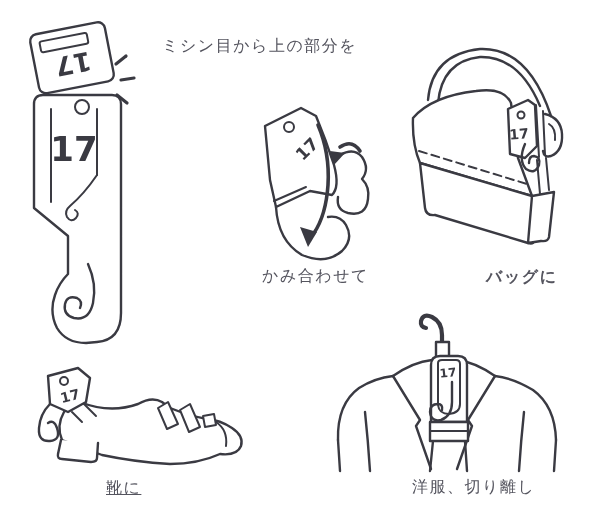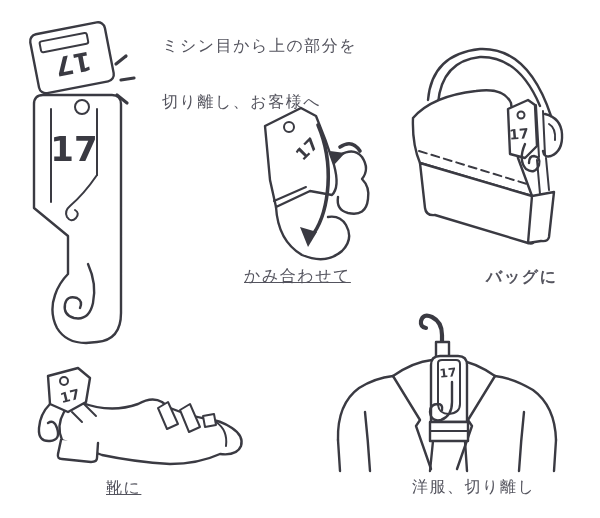--- a/index.html
+++ b/index.html
@@ -49,40 +49,40 @@
       <g class="line thin">
         <path d="M 33,97 L 33,190"></path>
         <path d="M 79,97 L 79,163"></path>
         <path d="M 79,163 Q 66,182 52,194 Q 46,199 49,205 Q 53,211 58,206 Q 62,201 57,198"></path>
       </g>
       <circle class="fillw thin" cx="64" cy="95" r="7"></circle>
       <text x="56" y="137" font-size="34">17</text>
     </svg>
   </div>
 
-  <div class="caption" style="left:162px;top:32px;"><span>ミシン目から上の部分を</span><br>
-<span>切り離し、お客様へ</span></div>
+  <div class="caption" style="left:162px;top:32px;text-align:right;"><span>ミシン目から上の部分を</span><br>
+</div>
 
   <div class="illus" style="left:250px;top:95px;">
     <svg width="125" height="170" viewBox="0 0 125 170">
       <path class="fillw" d="M 15,31 L 51,13 L 66,21 Q 76,45 84,70 Q 90,92 82,100 L 60,96 L 26,112 L 20,85 Z"></path>
       <path class="line" d="M 26,112 Q 28,146 52,160 Q 76,170 92,156 Q 104,144 96,130 Q 90,120 78,122"></path>
       <path class="line" d="M 90,60 Q 104,52 112,62 Q 120,74 112,84 Q 120,92 118,104 Q 116,122 98,118 Q 86,115 88,102"></path>
       <path class="line thin" d="M 24,106 L 56,92"></path>
       <circle class="fillw thin" cx="39" cy="32" r="5"></circle>
       <text x="57" y="54" font-size="17" transform="rotate(-45 57 54)">17</text>
 
       <path class="line" style="stroke-width:3.6" d="M 68,30 Q 80,58 78,90 Q 76,120 64,138"></path>
       <polygon class="arrowhead" points="58,152 50,132 67,137"></polygon>
       <path class="line" style="stroke-width:3.6" d="M 110,56 Q 102,44 90,52"></path>
       <polygon class="arrowhead" points="84,70 80,56 95,58"></polygon>
     </svg>
   </div>
 
-  <div class="caption" style="left:244px;top:262px;text-decoration:underline;"><span>かみ合わせて</span><br>
+  <div class="caption" style="left:262px;top:262px;"><span>かみ合わせて</span><br>
 </div>
 
   <div class="illus" style="left:398px;top:28px;">
     <svg width="182" height="235" viewBox="0 0 182 235">
       <path class="line" d="M 30,72 Q 34,26 82,21 Q 130,19 153,88"></path>
       <path class="line" d="M 40,75 Q 44,33 82,29 Q 121,28 142,78"></path>
 
       <path class="fillw" d="M 15,90 Q 34,68 78,63 Q 106,59 113,75 L 120,130 L 134,168 L 22,135 Q 14,116 15,90 Z"></path>
       <path class="line thin dashed" d="M 21,123 L 129,156"></path>
 

